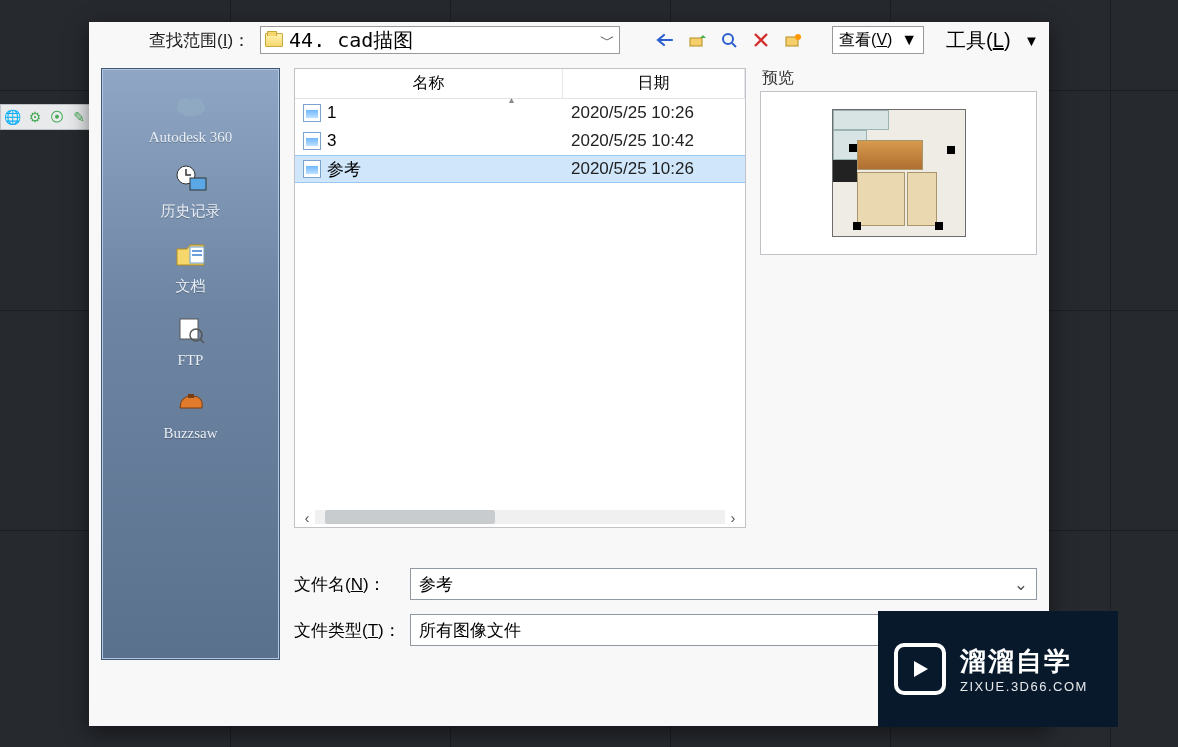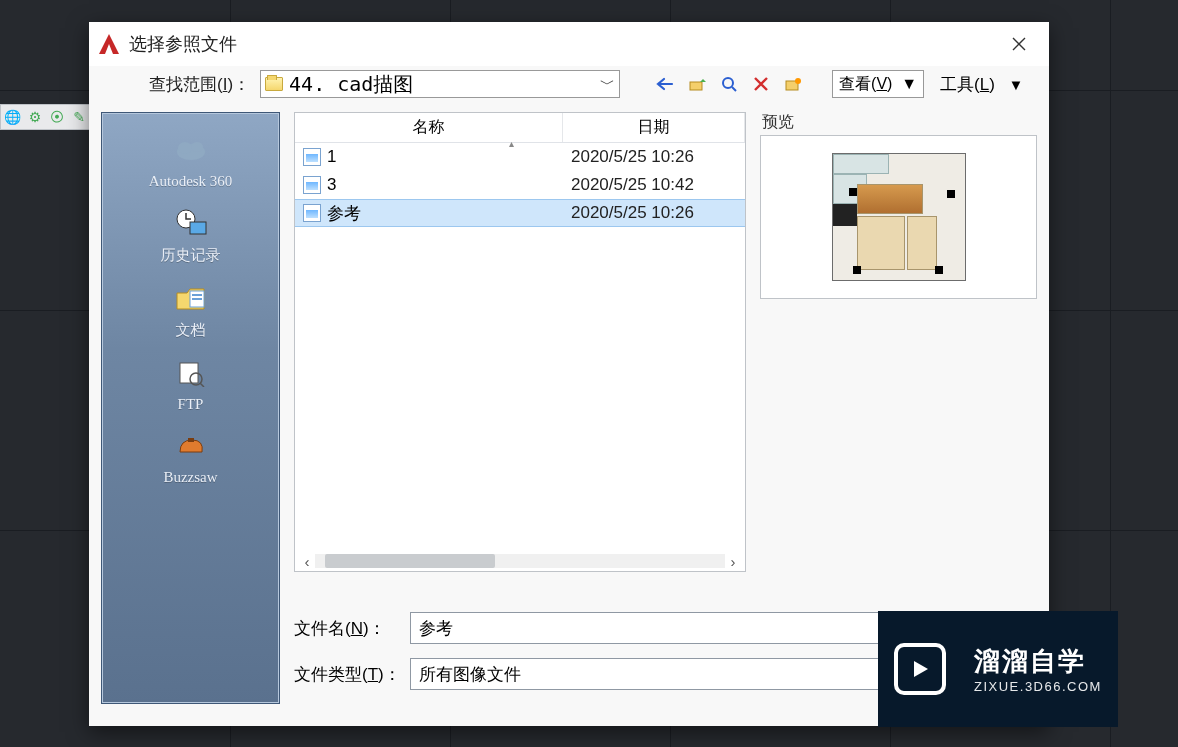--- a/index.html
+++ b/index.html
@@ -60,21 +60,21 @@
   .folder-mini::before { content:""; position:absolute; top:-3px; left:1px; width:8px; height:4px; background:#f5d76e; border:1px solid #c8a93e; border-bottom:none; border-radius:1px 1px 0 0;}
   .combo-text { flex: 1; font-size: 20px; font-family: monospace, sans-serif; }
   .combo-arrow { color: #444; }
 
   .tbtn { width: 26px; height: 26px; display: inline-flex; align-items: center; justify-content: center; border-radius: 2px; cursor: pointer; }
 
   .view-combo {
     width: 92px; height: 28px; border: 1px solid #999; background: #fff;
     display: flex; align-items: center; padding: 0 6px; font-size: 16px;
   }
-  .tools-lbl { font-size: 17px; margin-left: 10px; }
+  .tools-lbl { font-size: 20px; margin-left: 16px; }
   .tools-arrow { width: 18px; text-align: center; cursor: pointer; margin-left: 6px; }
 
   .body {
     display: flex; height: calc(100% - 44px - 36px);
     padding: 10px 12px 18px 12px; gap: 14px;
   }
 
   .places {
     width: 179px; height: 592px;
     background: linear-gradient(#8fa7c4, #6e86a3 40%, #5a718e);
@@ -137,21 +137,21 @@
   .blabel { width: 116px; font-size: 17px; }
   .bcombo {
     flex: 1; height: 32px; background: #fff; border: 1px solid #8f98a3;
     display: flex; align-items: center; padding: 0 8px; font-size: 17px;
   }
   .bcombo .arrow { margin-left: auto; color: #555; }
 
   
   .watermark {
     position: absolute; right: 60px; bottom: 20px; width: 240px; height: 116px;
-    background: #07192b; color: #fff; display: flex; align-items: center; gap: 28px;
+    background: #07192b; color: #fff; display: flex; align-items: center; gap: 14px;
     padding: 0 16px;
   }
   .watermark .play { width: 52px; height: 52px; border: 4px solid #fff; border-radius: 10px; display:flex; align-items:center; justify-content:center;}
   .watermark .txt { display:flex; flex-direction:column; }
   .watermark .big { font-size: 26px; font-weight: 600; letter-spacing: 2px; }
   .watermark .small { font-size: 13px; letter-spacing: 1.5px; opacity: .9; }
 </style>
 </head>
 <body>
 
@@ -168,33 +168,20 @@
 
 <div class="bg-toolbar">
   <span>🌐</span>
   <span>⚙</span>
   <span>⦿</span>
   <span>✎</span>
 </div>
 
 <div class="dialog">
 
-  <div class="titlebar">
-    <span class="app-icon">
-      <svg width="26" height="26" viewBox="0 0 26 26">
-          <polygon points="3,23 13,3 23,23 17,23 13,13 9,23" fill="#c62828"></polygon>
-        </svg>
-    </span>
-    <span class="title-text">选择参照文件</span>
-    <span class="close-btn">
-      <svg width="14" height="14" viewBox="0 0 14 14">
-          <path d="M1 1 L13 13 M13 1 L1 13" stroke="currentColor" stroke-width="1.4"></path>
-        </svg>
-    </span>
-  </div>
 
   <div class="toolbar-row">
     <span class="lookin-label">
       <span>查找范围(</span><u>I</u><span>)：</span>
     </span>
     <div class="lookin-combo">
       <span class="folder-mini"></span>
       <span class="combo-text">44. cad描图</span>
       <span class="combo-arrow">﹀</span>
     </div>

